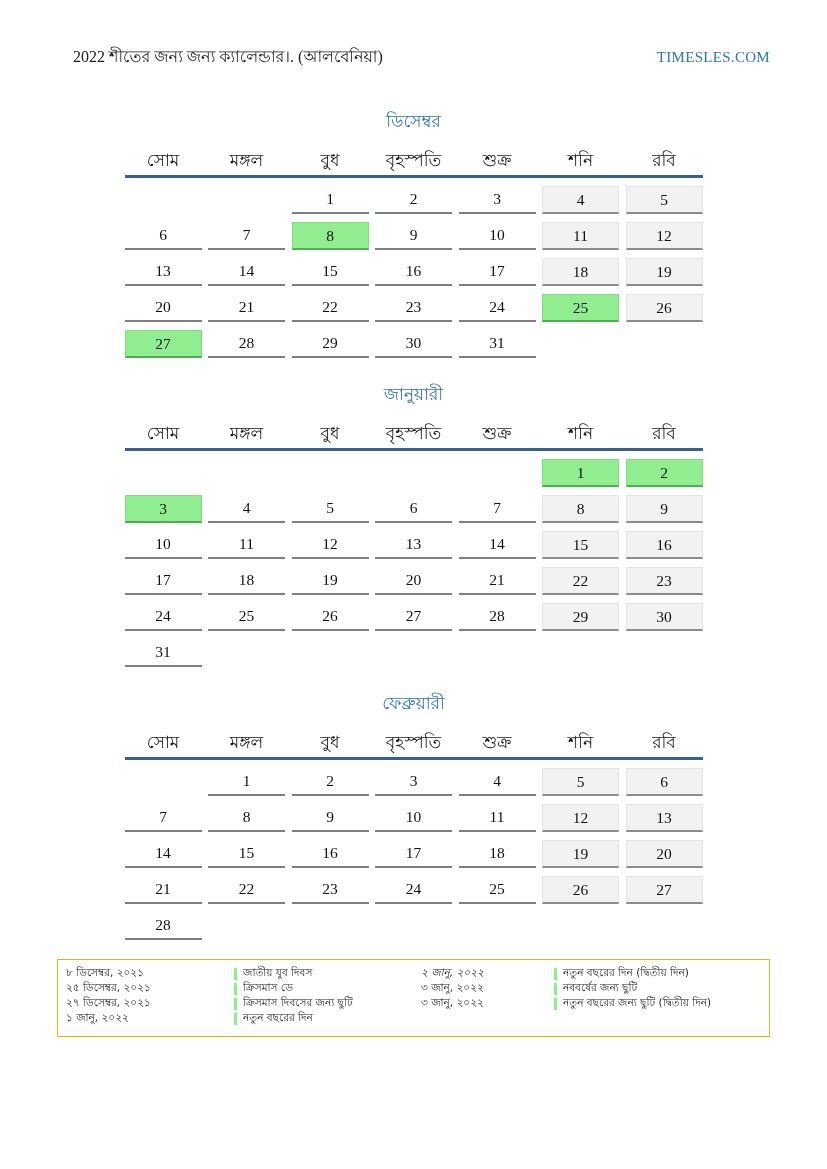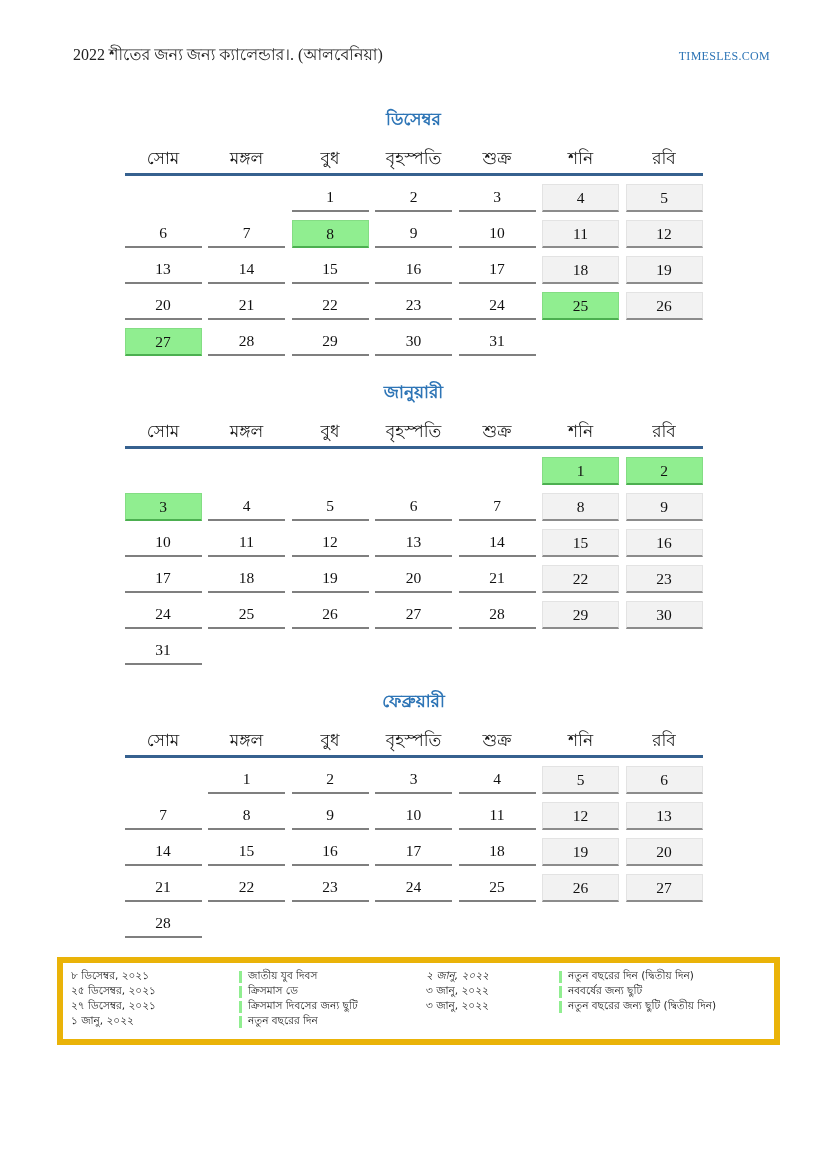--- a/index.html
+++ b/index.html
@@ -13,32 +13,32 @@
   
   .header{
     display:flex;justify-content:space-between;align-items:baseline;
     padding:18px 57px 0 57px;
   }
   .page-title{
     margin:16px;font-weight:normal;font-size:16px;color:#222;
     font-family:"Liberation Serif","DejaVu Serif",serif;
   }
   .site-link{
-    color:#2E75B6;text-decoration:none;font-size:12px;
+    color:#2E75B6;text-decoration:none;font-size:15px;
     font-family:"Liberation Serif","DejaVu Serif",serif;
     letter-spacing:.3px;cursor:pointer;margin-top:31px;
   }
 
   
   .months{width:578px;margin:0 auto;}
   .month{margin-top:26px;}
   .month:first-child{margin-top:24px;}
   .month-title{
     margin:0 0 0 0;text-align:center;color:#2E75B6;
-    font-size:17px;font-weight:bold;line-height:20px;
+    font-size:17px;font-weight:normal;line-height:20px;
   }
   .weekday-row{
     display:grid;grid-template-columns:repeat(7,77px);column-gap:6.5px;
     margin-top:21px;
   }
   .wd{
     text-align:center;font-size:17px;color:#1a1a1a;line-height:16px;
   }
   .rule{
     height:3px;background:#36618f;margin-top:7px;
@@ -60,21 +60,21 @@
   }
   .cell.holiday{
     background:#90EE90;border:1px solid #84dd84;border-bottom:2px solid #4CAF50;
     height:25px;
   }
   .cell.empty{border-bottom:2px solid transparent;}
 
   
   .legend-box{
     margin:19px 57px 0 57px;width:695px;
-    border:6px solid #eab308;
+    border:1px solid #eab308;
     padding:6px 8px 10px 8px;
     display:grid;
     grid-template-columns:168px 187px 133px auto;
     grid-auto-rows:15px;
     font-size:10.5px;color:#222;
   }
   .legend-date{display:flex;align-items:center;}
   .legend-event{display:flex;align-items:center;}
   .legend-bar{
     display:inline-block;width:3px;height:12px;background:#90EE90;

